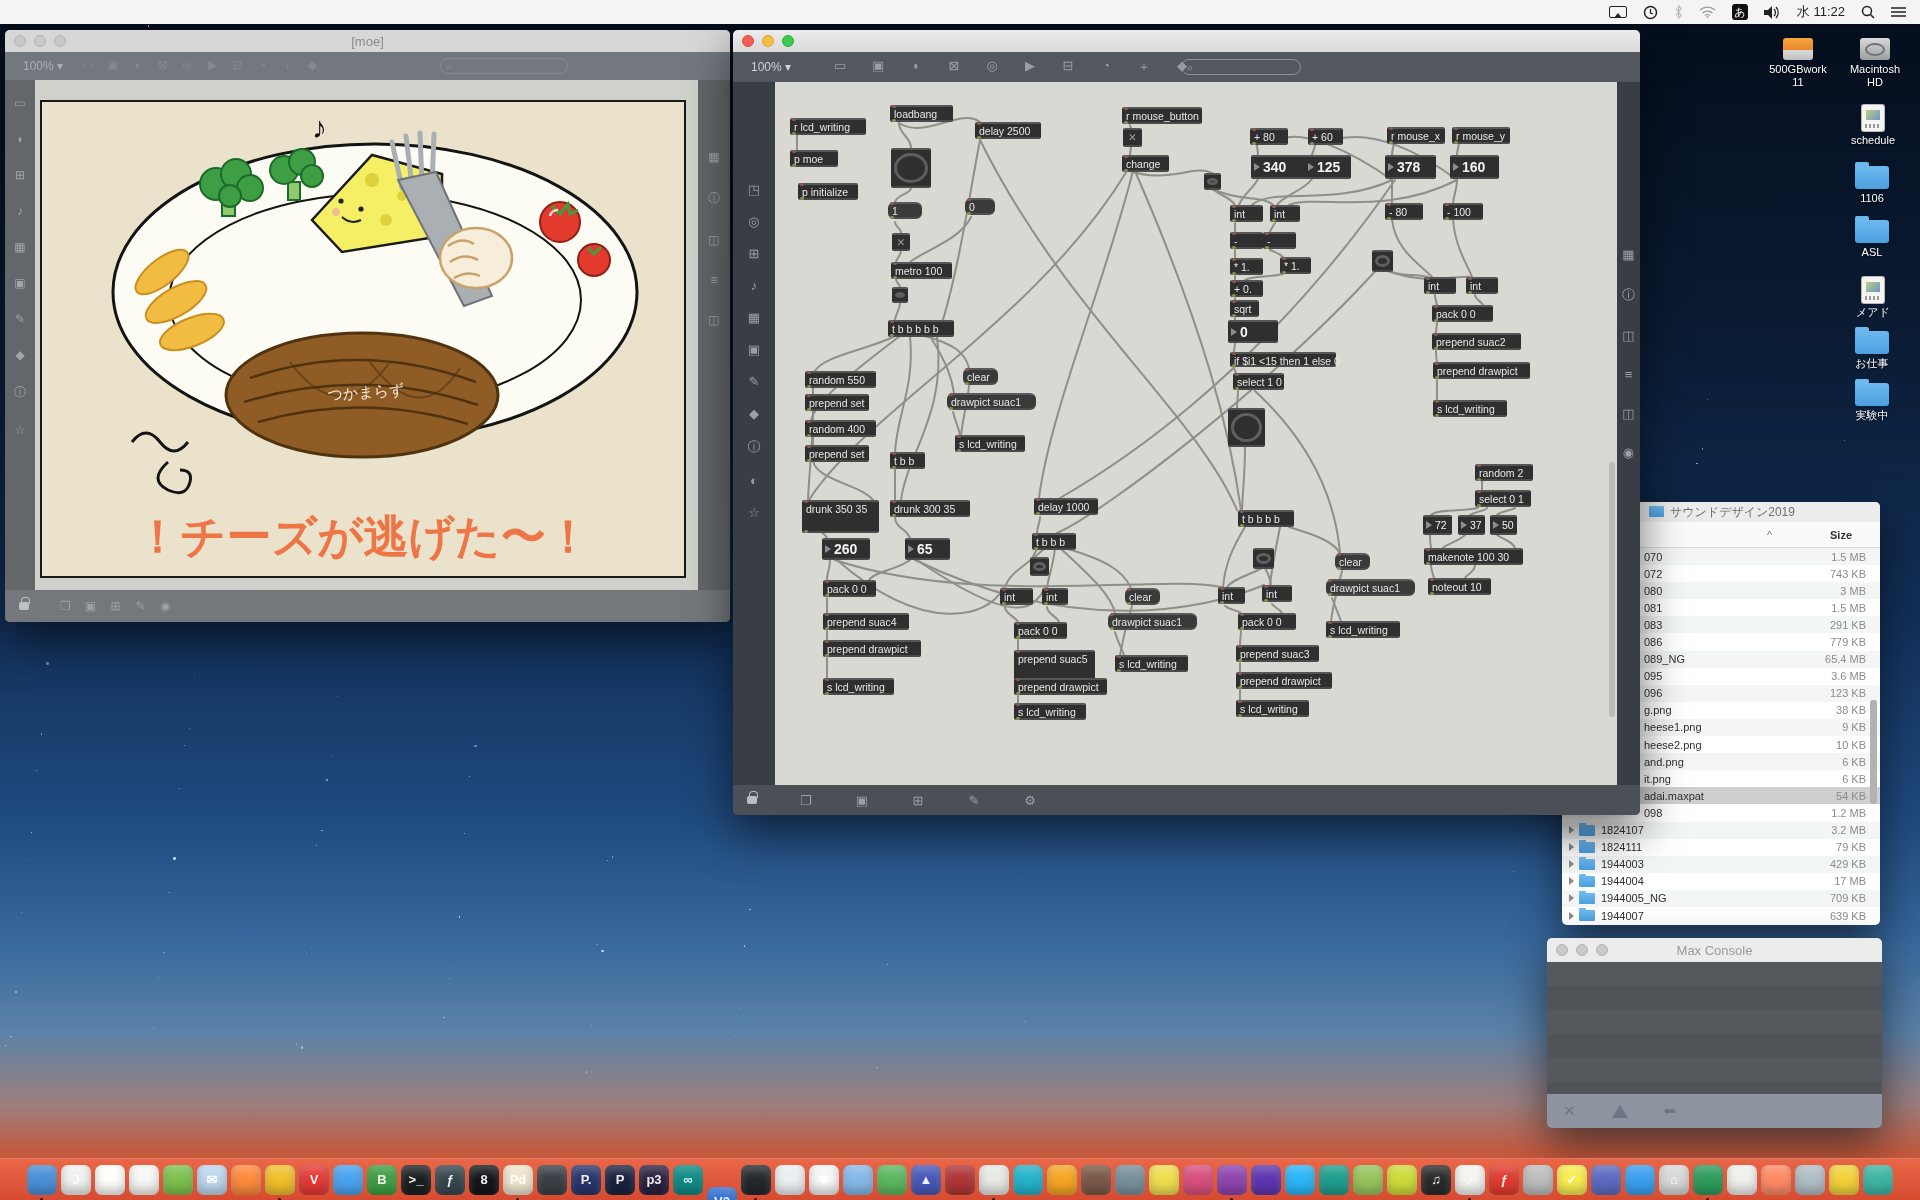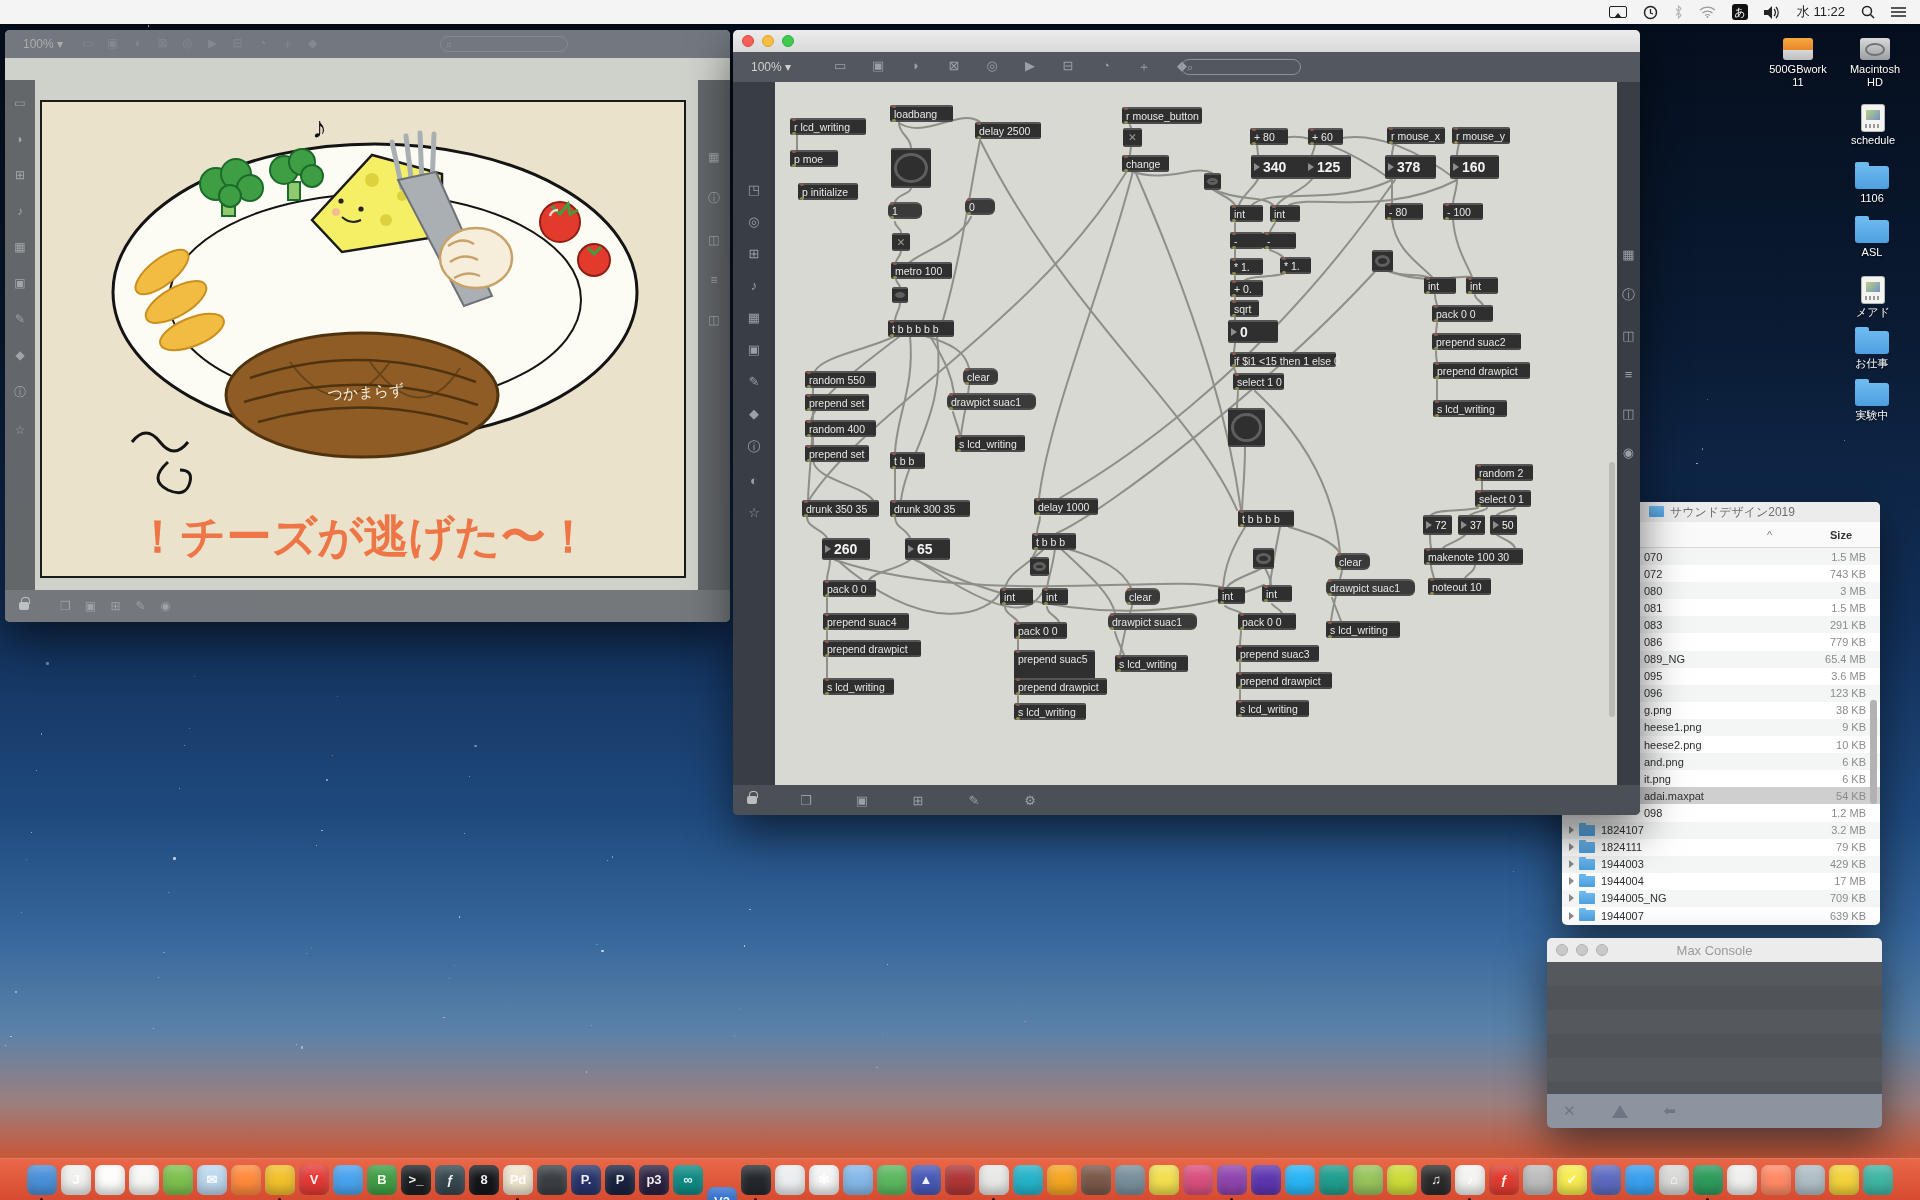--- a/index.html
+++ b/index.html
@@ -370,20 +370,28 @@
         <div class="img ic-folder"></div>
         <div class="lbl">お仕事</div>
       </div>
       <div class="dicon" style="left: 1822px; top: 383px;">
         <div class="img ic-folder"></div>
         <div class="lbl">実験中</div>
       </div>
     </div>
 
   <div class="window" id="moe" style="left:5px;top:30px;width:725px;height:592px;z-index:2;background:#cfd1cb;">
+    <div class="titlebar">
+      <span class="lights">
+          <span class="light ld"></span>
+          <span class="light ld"></span>
+          <span class="light ld"></span>
+        </span>
+      <span class="title">[moe]</span>
+    </div>
     <div class="max-toolbar" style="height:28px;">
       <span class="zoomsel" style="opacity:.6"><span>100%</span> ▾</span>
       <span id="moe-tbicons" style="display:flex;margin-left:12px;opacity:.55">
           <span class="tb-ic">▭</span>
           <span class="tb-ic">▣</span>
           <span class="tb-ic">◗</span>
           <span class="tb-ic">⊠</span>
           <span class="tb-ic">◎</span>
           <span class="tb-ic">▶</span>
           <span class="tb-ic">⊟</span>
@@ -811,21 +819,21 @@
           </div>
           <div class="bx bx-m" style="left: 172px; top: 311px; width: 89px; height: 17px;">
             <span class="t">drawpict suac1</span>
           </div>
           <div class="bx bx-o" style="left: 180px; top: 353px; width: 70px; height: 17px;">
             <span class="t">s lcd_writing</span>
           </div>
           <div class="bx bx-o" style="left: 115px; top: 370px; width: 35px; height: 17px;">
             <span class="t">t b b</span>
           </div>
-          <div class="bx bx-o" style="left: 27px; top: 418px; width: 77px; height: 17px;">
+          <div class="bx bx-o" style="left: 27px; top: 418px; width: 77px; height: 33px;">
             <span class="t">drunk 350 35</span>
           </div>
           <div class="bx bx-o" style="left: 115px; top: 418px; width: 80px; height: 17px;">
             <span class="t">drunk 300 35</span>
           </div>
           <div class="bx bx-n big" style="left: 47px; top: 456px; width: 48px; height: 22px;">
             <span class="tri"></span>
             <span class="v">260</span>
           </div>
           <div class="bx bx-n big" style="left: 130px; top: 456px; width: 45px; height: 22px;">

